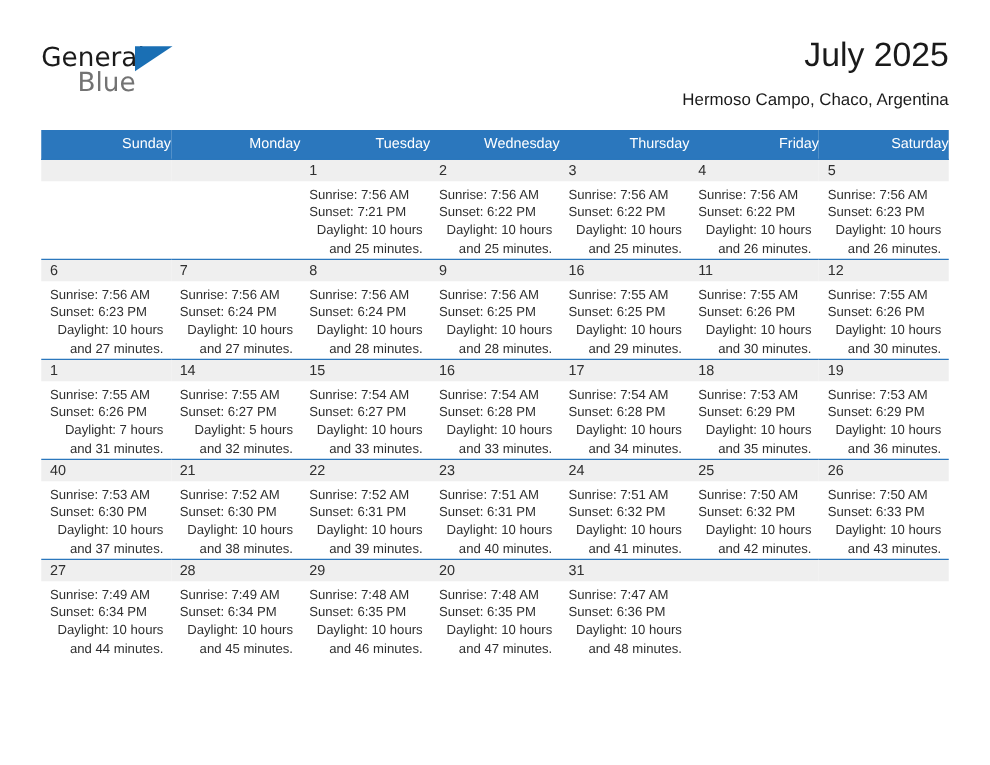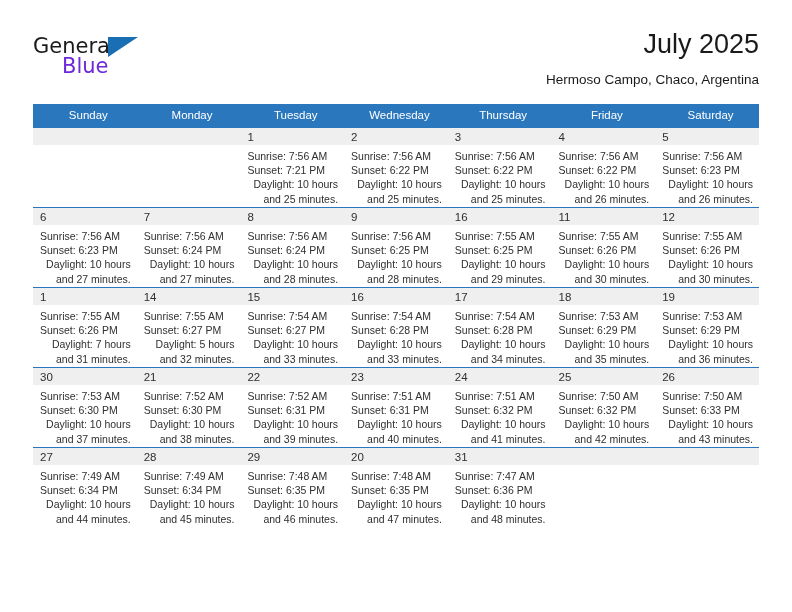--- a/index.html
+++ b/index.html
@@ -52,21 +52,21 @@
     width: 0;
     height: 0;
     border-left: 30px solid #1a6fb4;
     border-bottom: 20px solid transparent;
   }
   .logo-blue {
     position: absolute;
     left: 29px;
     top: 20px;
     font-size: 21px;
-    color: #6d28d9;
+    color: #737373;
     font-family: "DejaVu Sans", sans-serif;
     font-weight: 400;
   }
   .title-block {
     position: absolute;
     right: 0;
     top: 0;
     text-align: right;
   }
   .cal-title {
@@ -92,21 +92,21 @@
     top: 104px;
     width: 726px;
     border-collapse: collapse;
     table-layout: fixed;
   }
   .calendar th {
     background: #2b77bd;
     color: #ffffff;
     font-size: 11.5px;
     font-weight: normal;
-    text-align: center;
+    text-align: right;
     padding: 5px 0 6px 7px;
     height: 11px;
     border: none;
   }
   .calendar td {
     vertical-align: top;
     padding: 0;
     border: none;
     border-top: 1.5px solid #2b77bd;
     height: 79px;
@@ -329,21 +329,21 @@
             <div class="daynum-bar">19</div>
             <div class="cell-body">
               <div>Sunrise: 7:53 AM</div>
               <div>Sunset: 6:29 PM</div>
               <div class="wrap">Daylight: 10 hours and 36 minutes.</div>
             </div>
           </td>
         </tr>
         <tr class="week-row">
           <td>
-            <div class="daynum-bar">30</div>
+            <div class="daynum-bar">40</div>
             <div class="cell-body">
               <div>Sunrise: 7:53 AM</div>
               <div>Sunset: 6:30 PM</div>
               <div class="wrap">Daylight: 10 hours and 37 minutes.</div>
             </div>
           </td>
           <td>
             <div class="daynum-bar">21</div>
             <div class="cell-body">
               <div>Sunrise: 7:52 AM</div>

